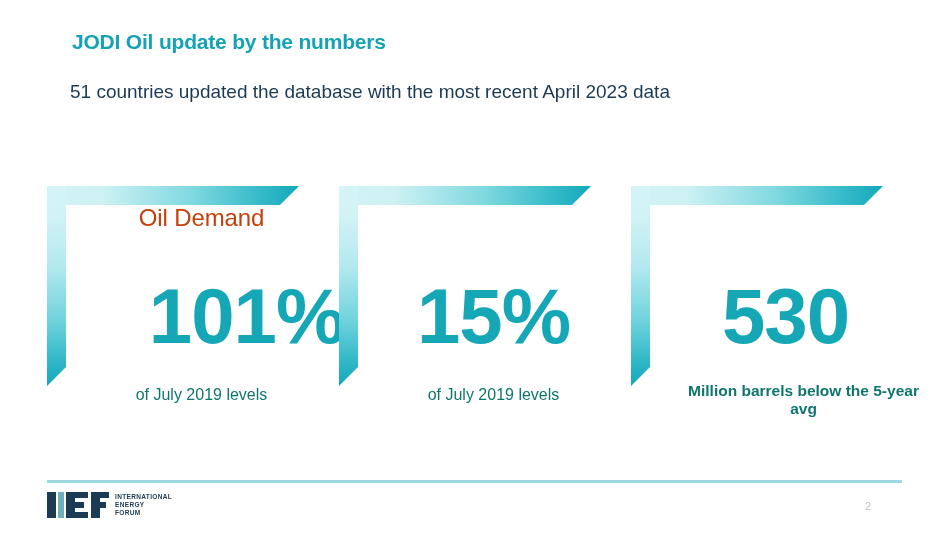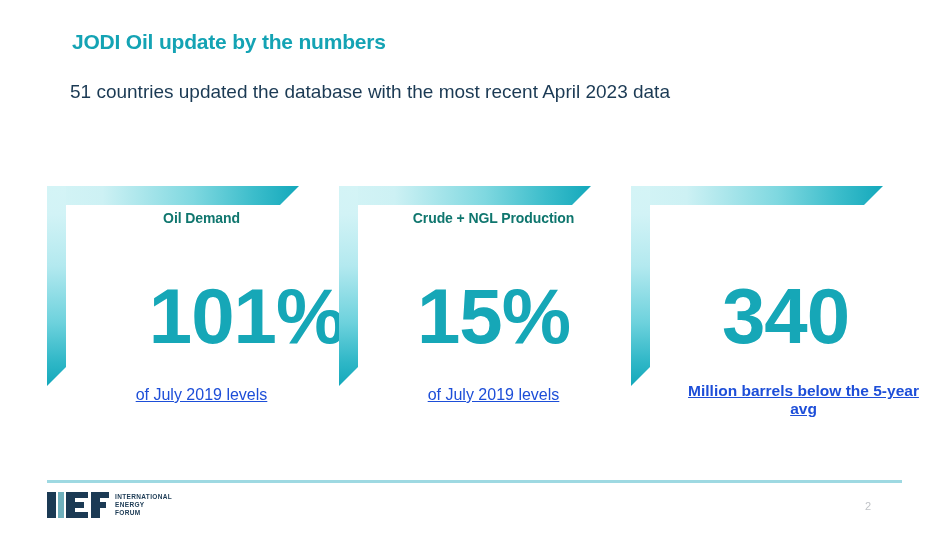--- a/index.html
+++ b/index.html
@@ -84,44 +84,43 @@
     top: 19px;
     width: 271px;
     height: 211px;
     text-align: center;
   }
   .card-heading {
     position: absolute;
     left: 0;
     top: 0;
     width: 100%;
-    font-size: 14px;
-    font-weight: bold;
-    color: #0f766e;
+    font-size: 24px;
+    font-weight: normal;
+    color: #c2410c;
     line-height: 26px;
     letter-spacing: -0.1px;
   }
   .card-value {
     position: absolute;
     left: 0;
     width: 100%;
     font-size: 78px;
     font-weight: bold;
     color: #16a7b7;
     line-height: 78px;
     letter-spacing: -1px;
   }
   .card-caption {
     position: absolute;
     left: 0;
     width: 100%;
     font-size: 16px;
-    color: #1d4ed8;
+    color: #0f766e;
     line-height: 19px;
-    text-decoration: underline;
   }
 
   
   .card-1 .card-value   { top: 72px; margin-left: 45px; }
   .card-1 .card-caption { top: 180px; }
   .card-2 .card-value   { top: 72px; }
   .card-2 .card-caption { top: 180px; }
   .card-3 .card-value   { top: 72px; }
   .card-3 .card-caption { top: 177px; font-weight: bold; font-size: 15.5px; line-height: 18px; text-align: center; padding-left: 36px; width: 235px; }
 
@@ -178,31 +177,30 @@
         <div class="card-heading">Oil Demand</div>
         <div class="card-value">101%</div>
         <div class="card-caption">of July 2019 levels</div>
       </div>
     </div>
 
     <div class="card card-2">
       <div class="bracket-top"></div>
       <div class="bracket-left"></div>
       <div class="card-body">
-        <div class="card-heading">Crude + NGL Production</div>
         <div class="card-value">15%</div>
         <div class="card-caption">of July 2019 levels</div>
       </div>
     </div>
 
     <div class="card card-3">
       <div class="bracket-top"></div>
       <div class="bracket-left"></div>
       <div class="card-body">
-        <div class="card-value">340</div>
+        <div class="card-value">530</div>
         <div class="card-caption">Million barrels below the 5-year avg</div>
       </div>
     </div>
 
   </div>
 
   <div class="footer-rule"></div>
 
   <div class="logo">
     <svg class="logo-mark" width="62" height="26" viewBox="0 0 62 26">

